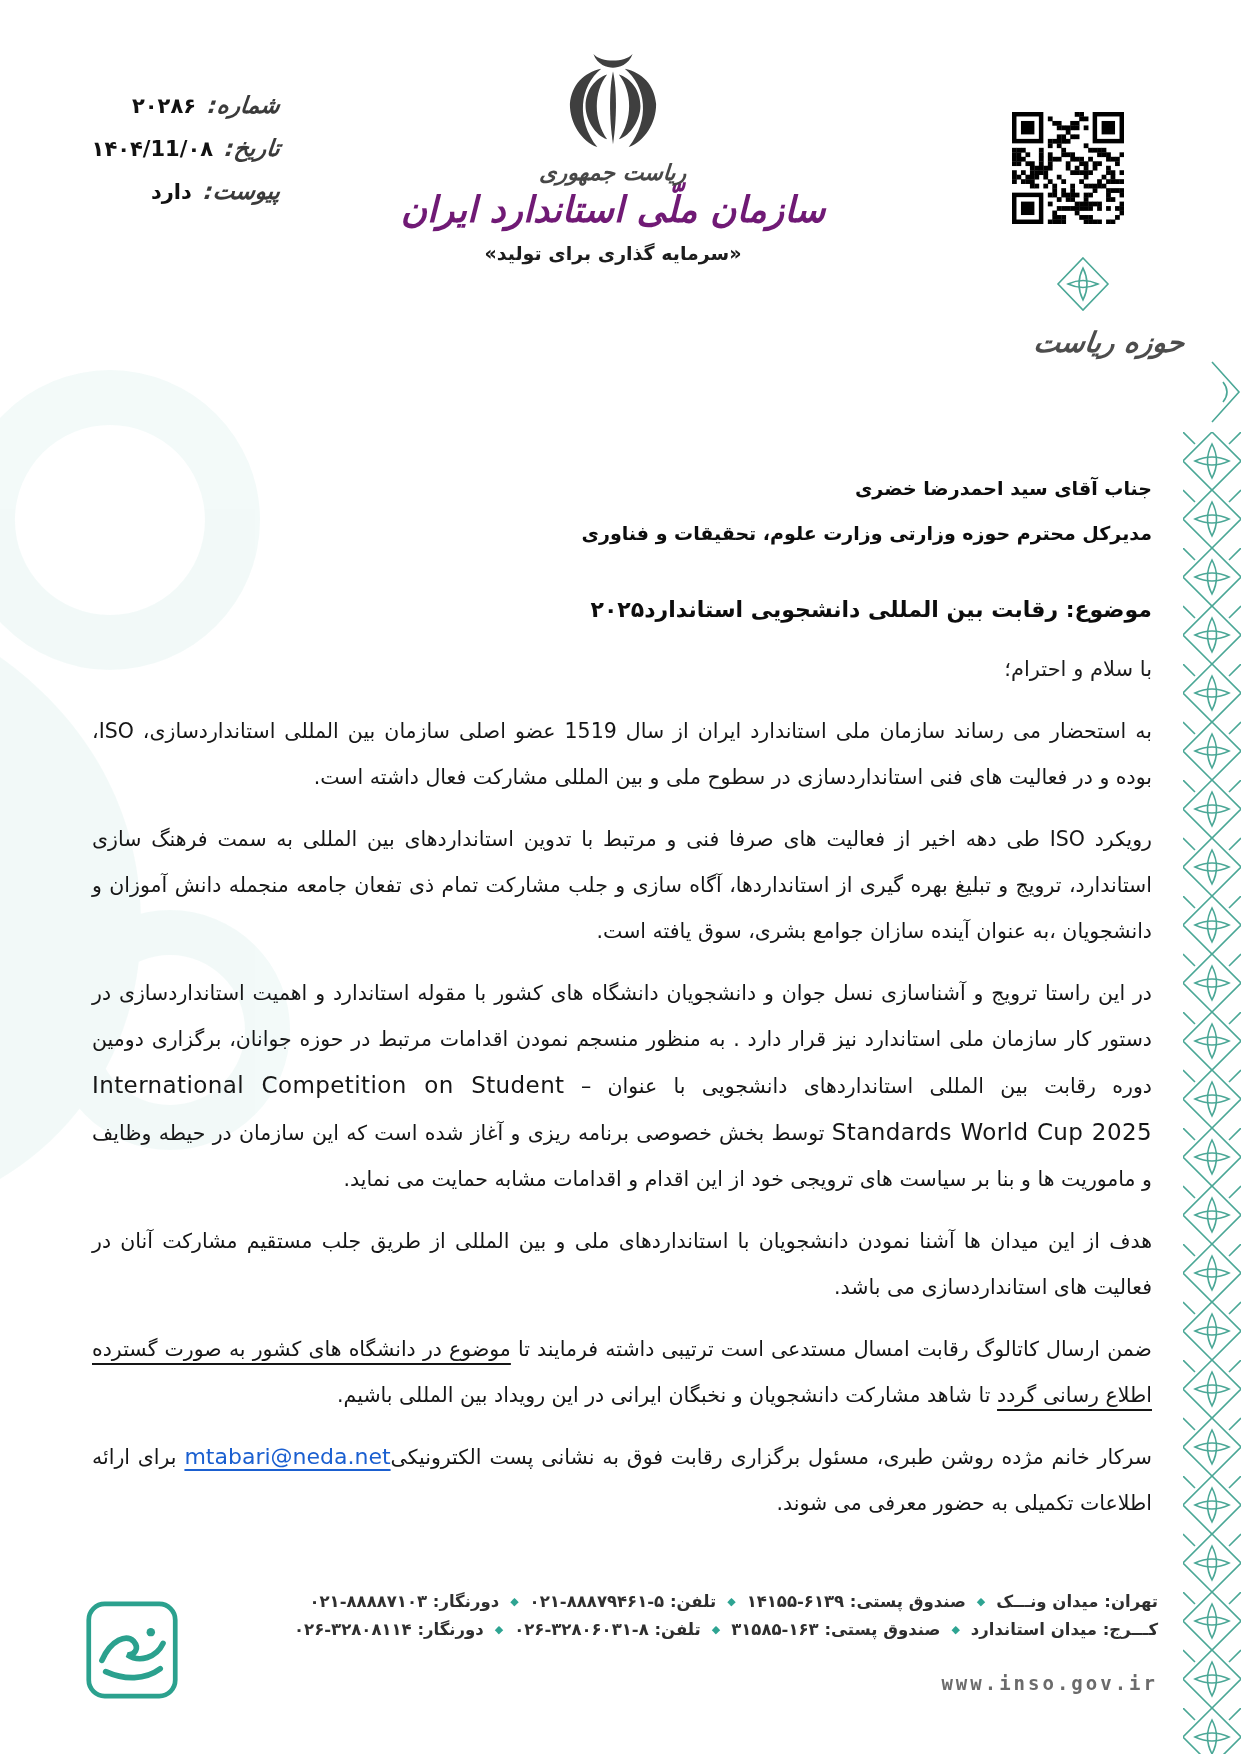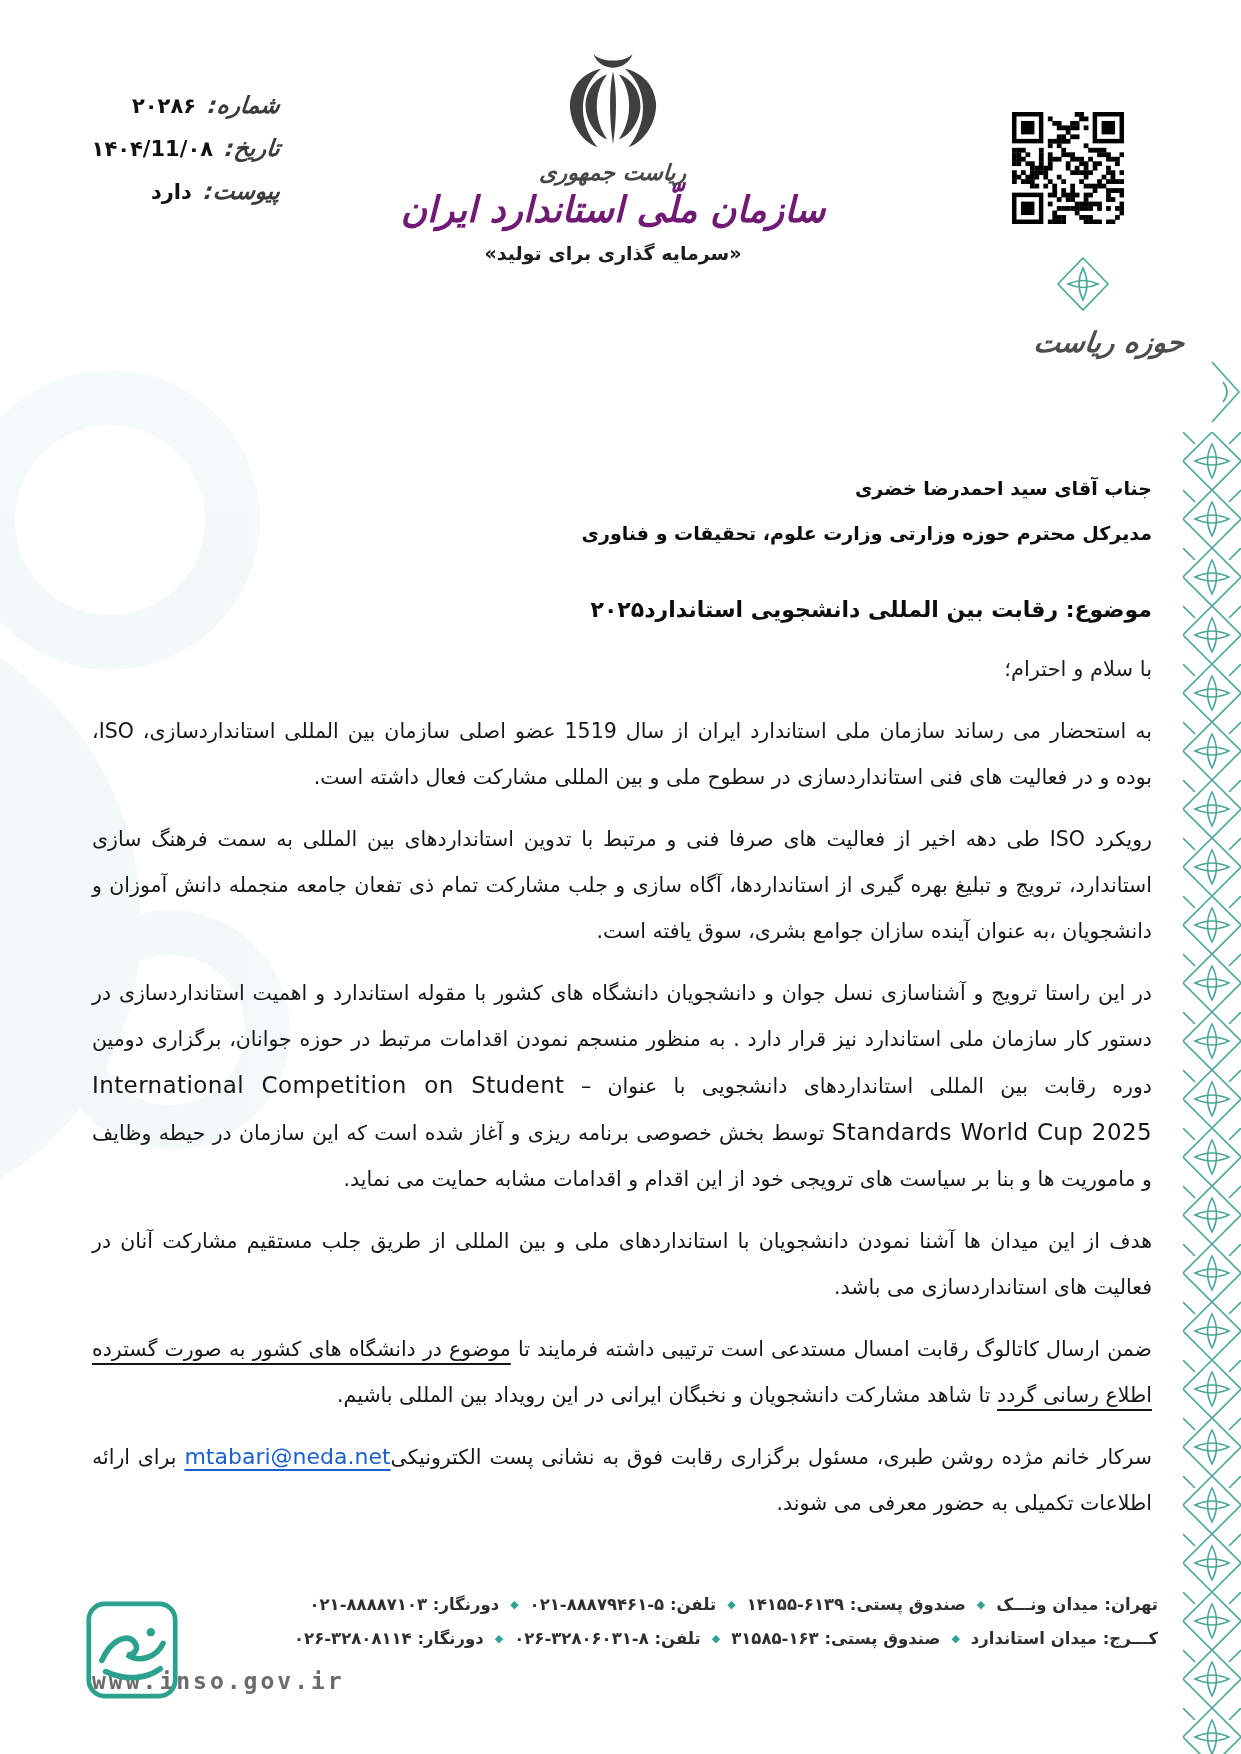--- a/index.html
+++ b/index.html
@@ -36,26 +36,26 @@
   .subject-line{font-weight:bold;font-size:22px;line-height:40px;margin-top:34px;color:#0d0d0d;text-align:right;}
   .salutation{font-size:21px;line-height:46px;margin-top:16px;text-align:right;}
   .para{font-size:20.5px;line-height:46px;margin-top:16px;text-align:justify;text-justify:inter-word;color:#161616;}
   .seg-normal{}
   .seg-latin{unicode-bidi:embed;}
   .seg-latin-big{font-size:23px;letter-spacing:.4px;unicode-bidi:embed;}
   .seg-underline{text-decoration:underline;text-underline-offset:7px;}
   .seg-email{color:#1a5fd0;font-size:22px;text-decoration:underline;text-underline-offset:5px;unicode-bidi:embed;}
   
   .footer{position:absolute;left:92px;top:1588px;width:1066px;direction:rtl;}
-  .footer-line{font-size:16.5px;font-weight:bold;color:#3a3a3a;line-height:34px;text-align:right;white-space:nowrap;}
+  .footer-line{font-size:16.5px;font-weight:bold;color:#3a3a3a;line-height:28px;text-align:right;white-space:nowrap;}
   .footer-line .lab{color:#2f2f2f;}
   .footer-line .val{color:#2f2f2f;}
   .diamond{color:#2ea492;font-size:11px;margin:0 11px;vertical-align:2px;}
-  .website{text-align:left;margin-top:12px;font-family:"DejaVu Sans Mono",monospace;
-    font-weight:bold;font-size:23px;letter-spacing:3px;color:#6b6b6b;direction:ltr;}
+  .website{text-align:right;margin-top:28px;font-family:"DejaVu Sans Mono",monospace;
+    font-weight:bold;font-size:19px;letter-spacing:3px;color:#6b6b6b;direction:ltr;}
   
   .inso-logo{position:absolute;left:85px;top:1600px;}
 </style>
 </head>
 <body>
 
 <div id="page">
 
   <svg class="watermark" width="420" height="920" viewBox="0 0 420 920">
     <g fill="#2aa48e" opacity="0.055">

